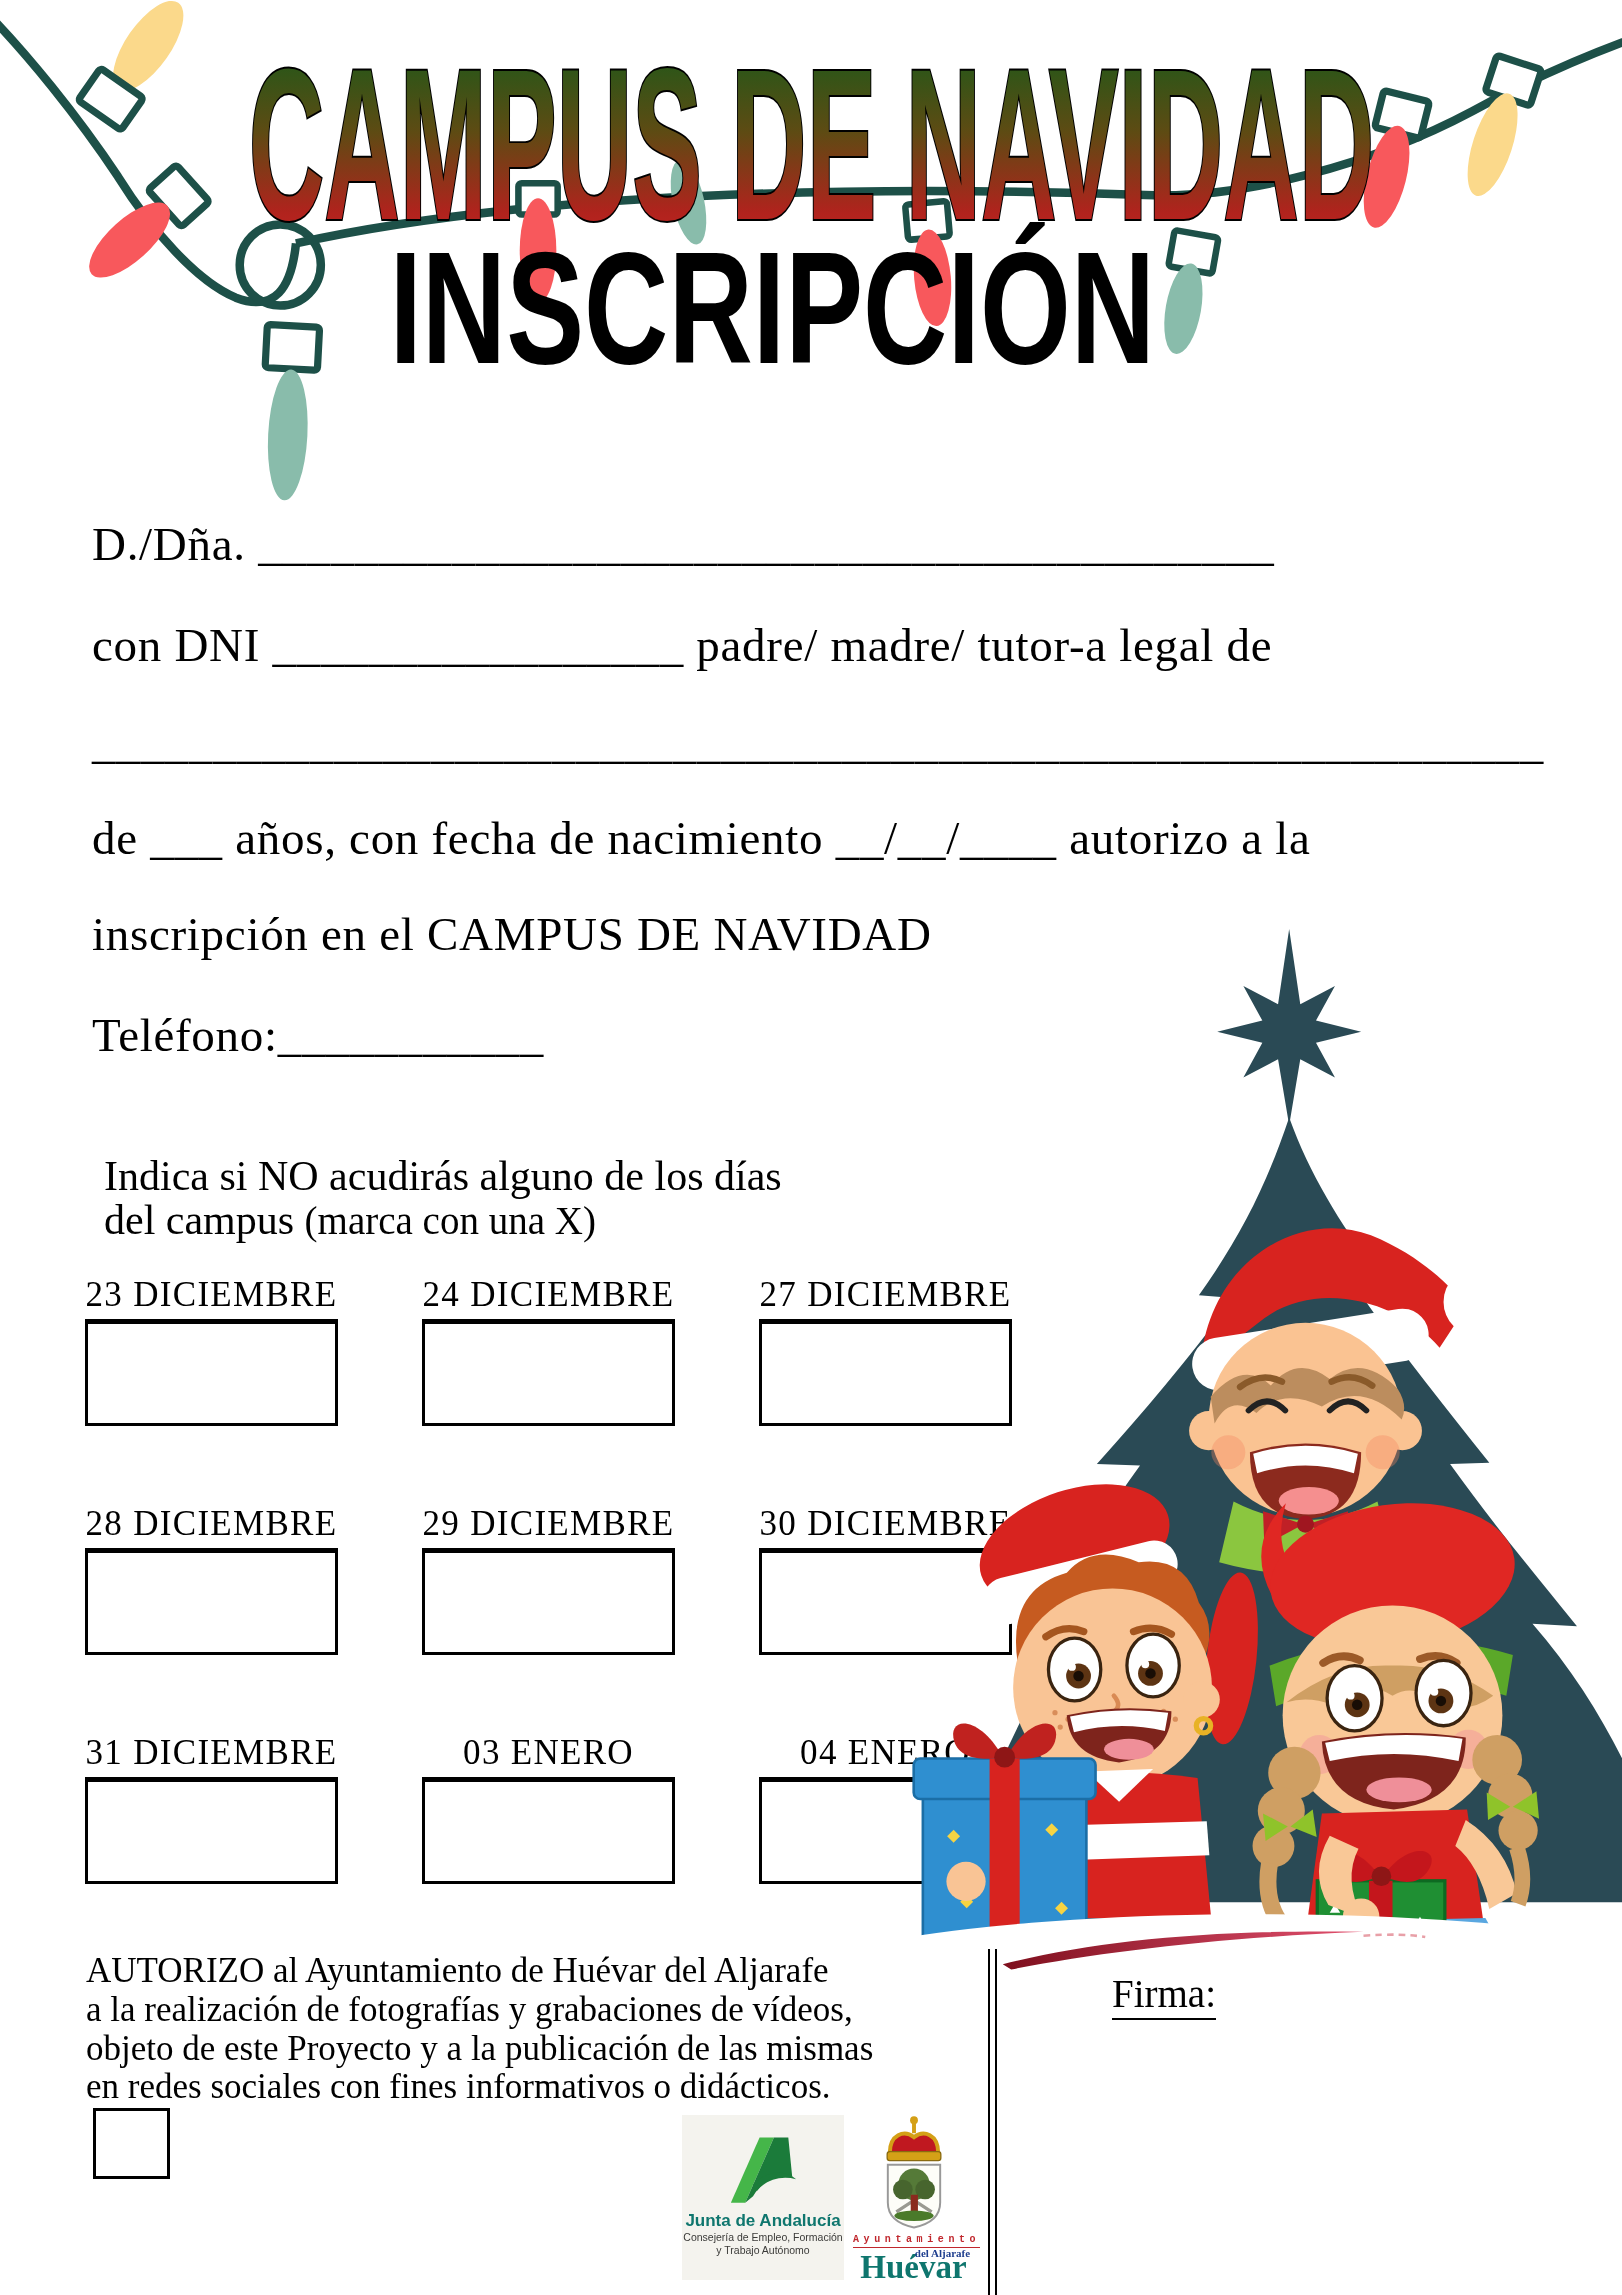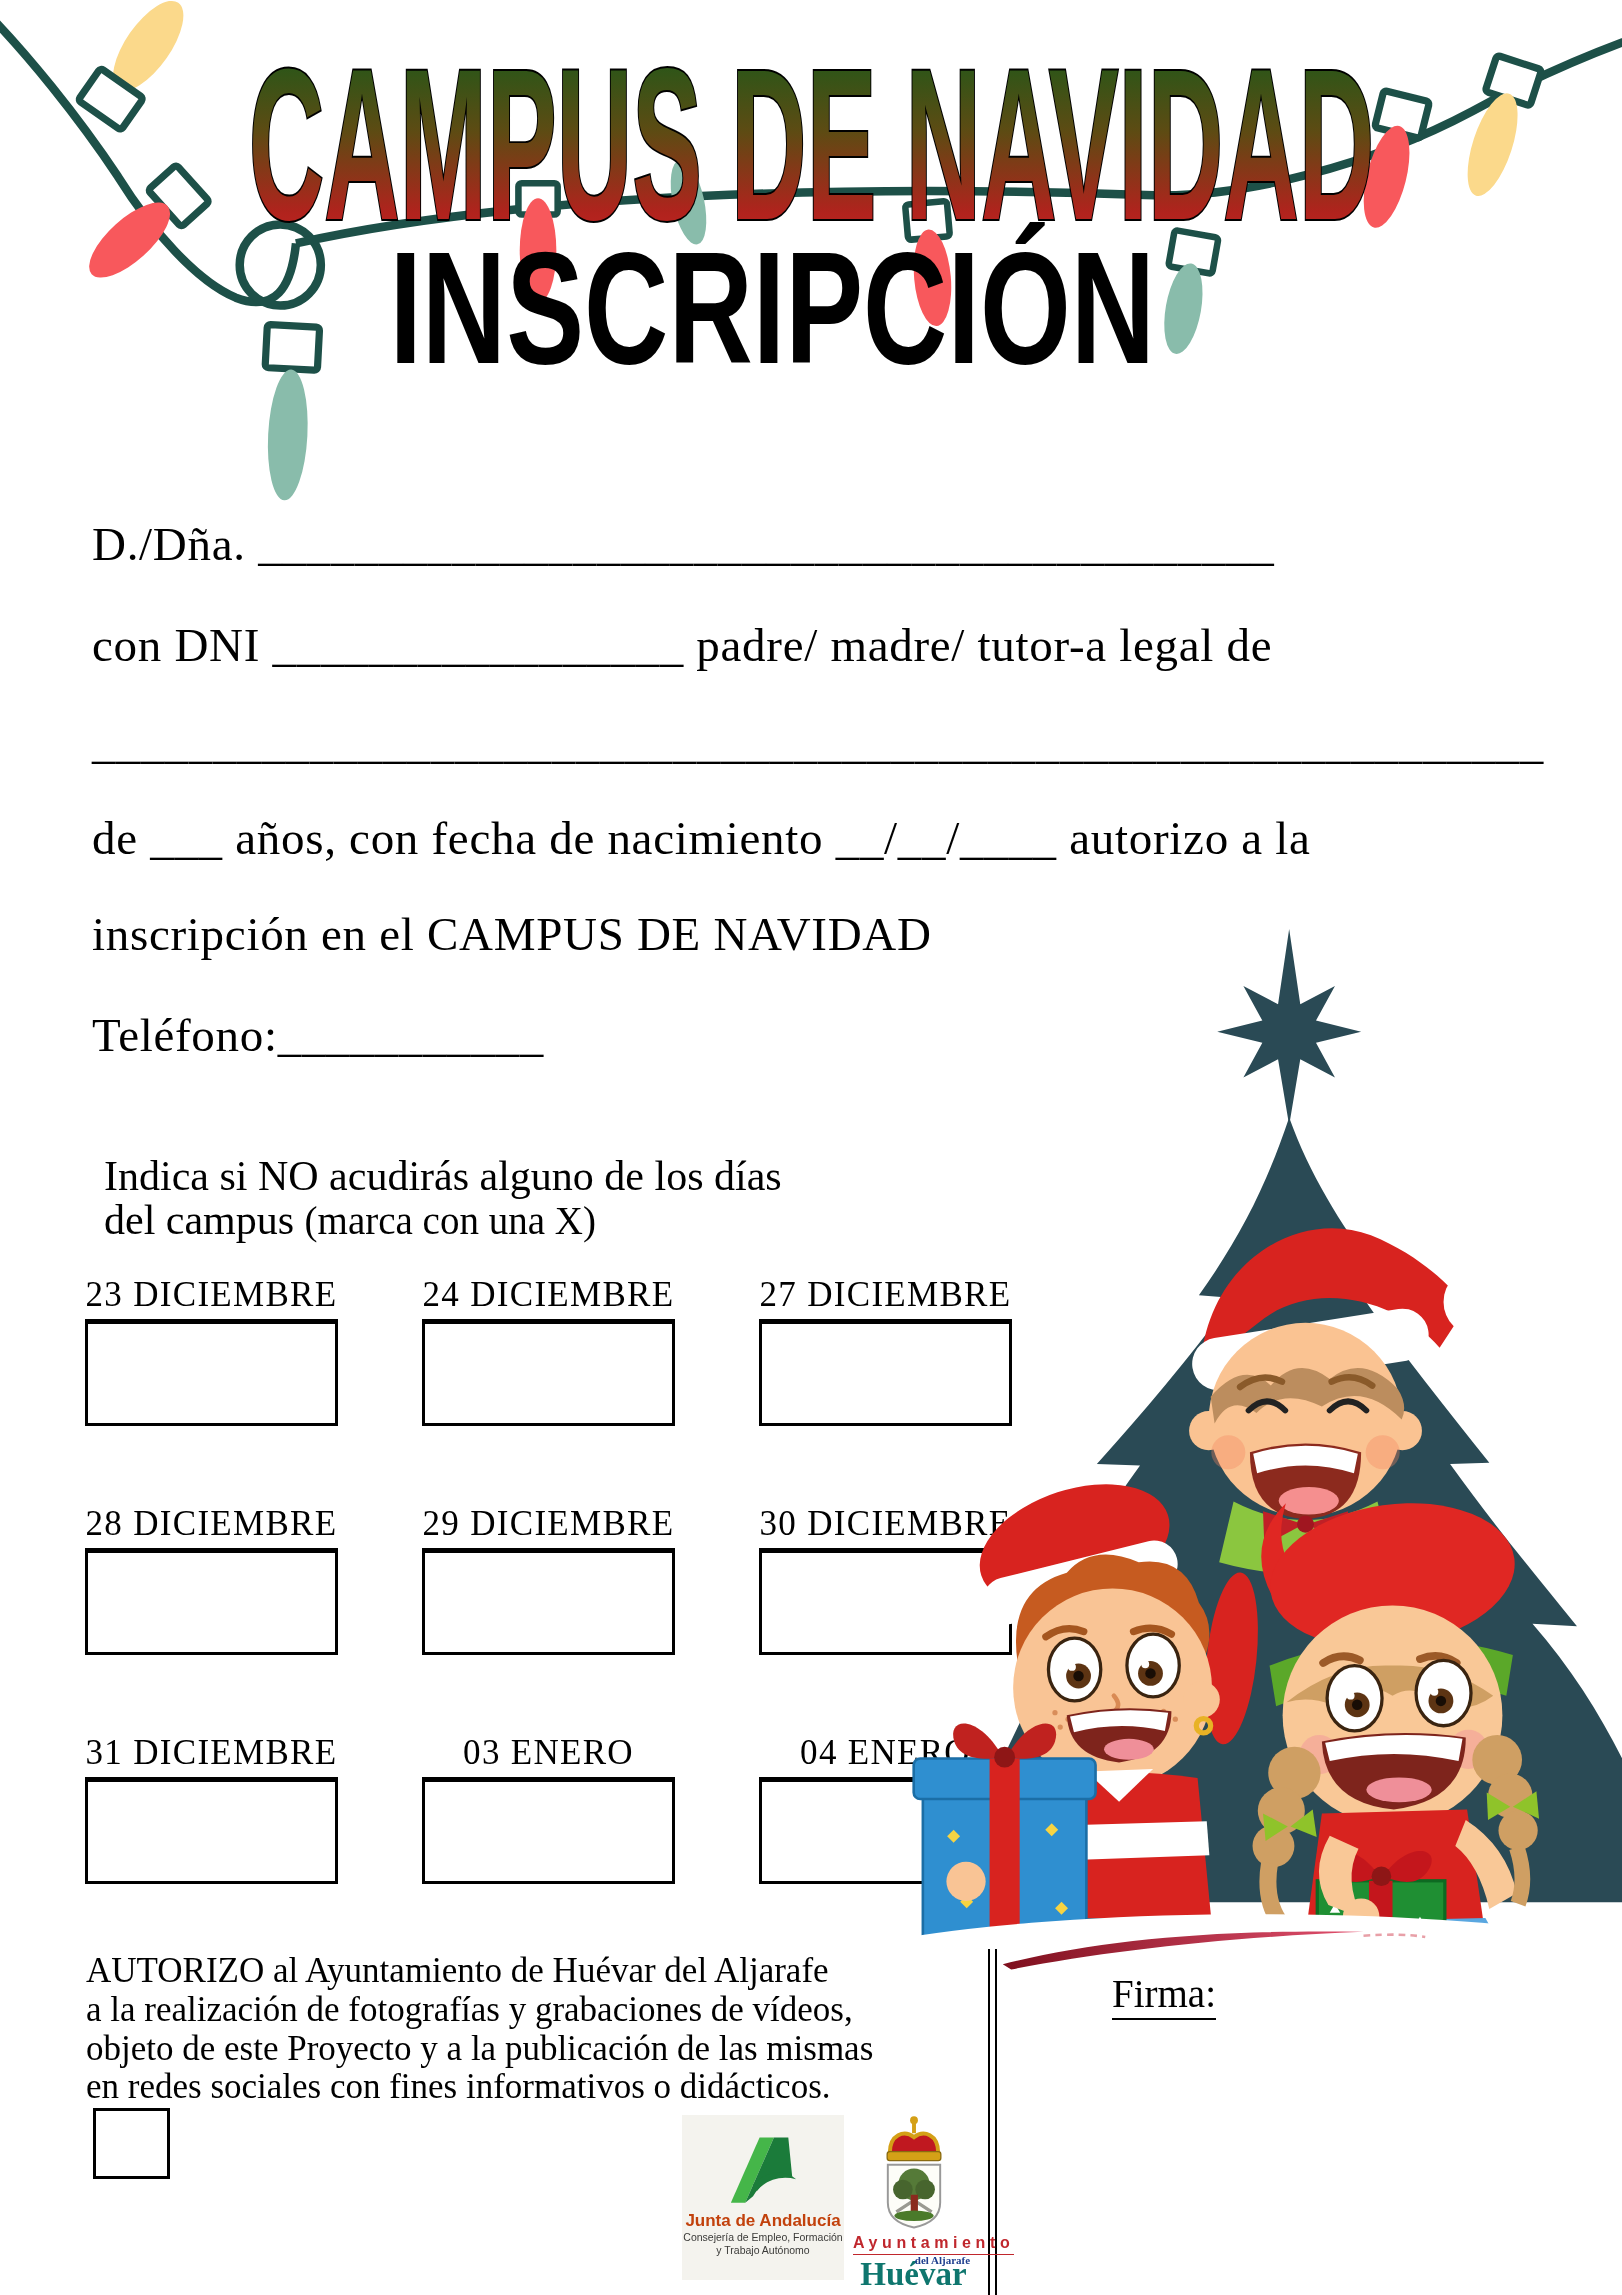--- a/index.html
+++ b/index.html
@@ -25,25 +25,25 @@
   #auth-checkbox{left:93px;top:2108px;width:77px;height:71px;border:3.9px solid #000;
                  box-sizing:border-box;z-index:3;background:#fff;}
   
   #divider{left:988px;top:1949px;width:8.5px;height:347px;border-left:2.6px solid #000;
            border-right:2.6px solid #000;box-sizing:border-box;z-index:5;}
   #firma{left:1112px;top:1971px;font-size:39px;z-index:5;}
   #firma span{border-bottom:2.6px solid #000;padding-bottom:2.6px;}
   
   #junta-logo{left:682px;top:2115px;width:162px;height:165px;background:#f4f3ee;text-align:center;
               z-index:5;font-family:"Liberation Sans",sans-serif;}
-  #junta-name{font-size:17px;font-weight:bold;color:#c2410c;margin-top:1.3px;}
+  #junta-name{font-size:17px;font-weight:bold;color:#0f766e;margin-top:1.3px;}
   .junta-dept{font-size:10.5px;color:#3b3b39;line-height:13px;}
   #huevar-logo{left:853px;top:2116px;width:121px;text-align:center;z-index:5;}
-  #huevar-ayto{display:inline-block;font-size:16px;font-weight:bold;letter-spacing:4.6px;color:#c0272d;
-               border-bottom:1.3px solid #c0272d;padding-bottom:2.6px;margin-top:2.6px;font-family:Liberation Sans, sans-serif;}
+  #huevar-ayto{display:inline-block;font-size:10px;font-weight:bold;letter-spacing:4.6px;color:#c0272d;
+               border-bottom:1.3px solid #c0272d;padding-bottom:2.6px;margin-top:2.6px;font-family:Liberation Mono, monospace;}
   #huevar-word{position:relative;margin-top:1.3px;height:41px;}
   #huevar-word .main{font-size:33px;font-weight:bold;color:#0f766e;font-family:"Liberation Serif",serif;}
   #huevar-word .sub{position:absolute;top:-2.6px;right:3.9px;font-size:11px;font-weight:bold;color:#1f3f8f;}
 </style>
 </head>
 <body>
 
 <div id="page">
 
   <svg id="lights-svg" class="abs" width="1623" height="543" viewBox="0 0 2480 830">

